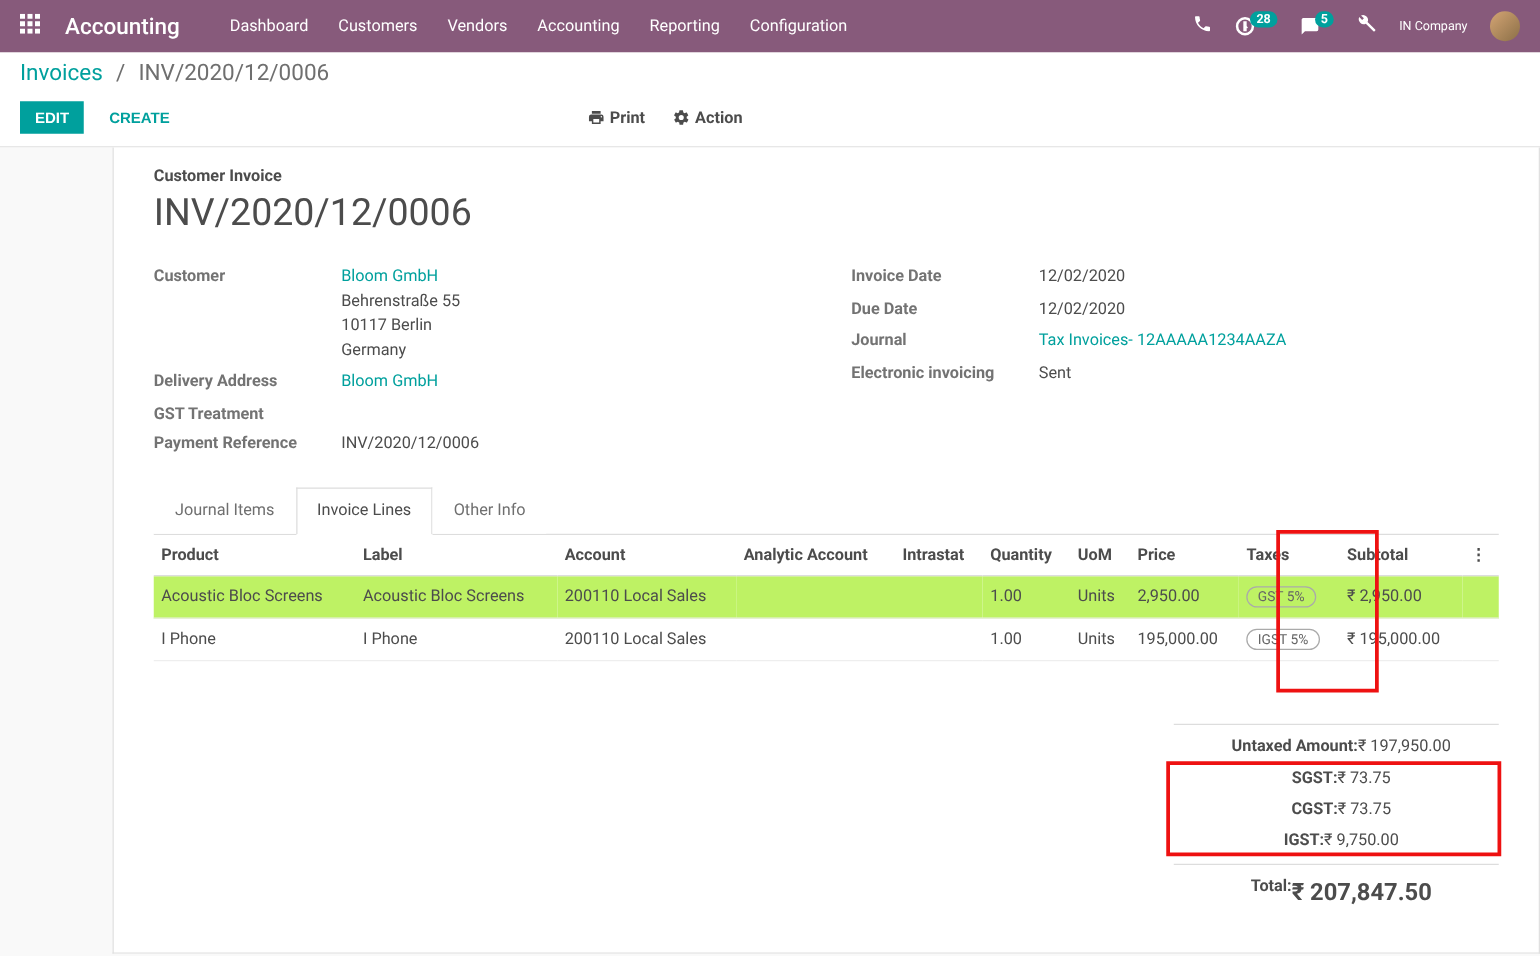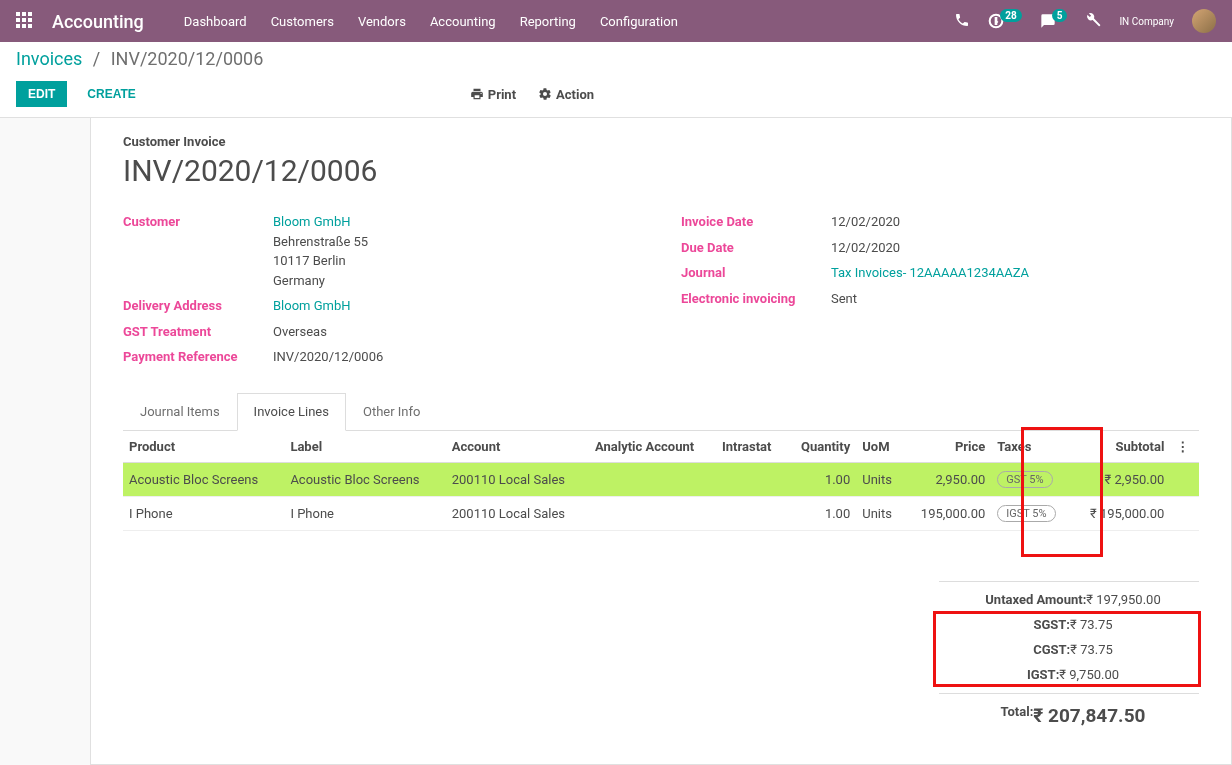--- a/index.html
+++ b/index.html
@@ -34,34 +34,34 @@
   .main { display: flex; }
   .sidebar-spacer { width: 90px; background: #f9f9f9; }
   .sheet { flex: 1; max-width: 1142px; background: #fff; border: 1px solid #e0e0e0; border-top: none; padding: 16px 32px 32px 32px; }
   
   .form-title-label { font-size: 13px; font-weight: bold; color: #4c4c4c; margin-bottom: 4px; }
   .form-title { font-size: 30px; color: #4c4c4c; margin-bottom: 24px; font-weight: 400; }
   
   .form-columns { display: flex; gap: 40px; margin-bottom: 20px; }
   .form-col { flex: 1; }
   .form-row { display: flex; margin-bottom: 6px; align-items: flex-start; }
-  .form-label { width: 150px; font-weight: bold; color: #ec4899; font-size: 13px; padding-top: 2px; }
+  .form-label { width: 150px; font-weight: bold; color: #737373; font-size: 13px; padding-top: 2px; }
   .form-value { flex: 1; color: #4c4c4c; font-size: 13px; line-height: 1.5; }
   .form-value .link { color: #00a09d; }
   
   
   .tabs { display: flex; border-bottom: 1px solid #ddd; margin-top: 20px; }
   .tab { padding: 10px 16px; font-size: 13px; color: #6f6f6f; cursor: pointer; border: 1px solid transparent; background: #fff; }
   .tab.active { border: 1px solid #ddd; border-bottom-color: #fff; margin-bottom: -1px; color: #4c4c4c; }
   
   
   .table-wrap { position: relative; }
   table.lines { width: 100%; border-collapse: collapse; font-size: 13px; }
   table.lines th { text-align: left; font-weight: bold; color: #4c4c4c; padding: 8px 6px; border-bottom: 1px solid #ddd; white-space: nowrap; }
-  table.lines th.right, table.lines td.right { text-align: right; }
+  table.lines th.right, table.lines td.right { }
   table.lines td { padding: 8px 6px; border-bottom: 1px solid #eee; color: #4c4c4c; }
   table.lines tbody tr:first-child { background: #bef264; }
   .tax-tag { display: inline-block; border: 1px solid #aaa; border-radius: 10px; padding: 1px 8px; font-size: 11px; color: #666; white-space: nowrap; }
   .kebab { padding: 8px 4px; text-align: center; }
   
   
   .hl-taxes { position: absolute; top: -4px; left: 898px; width: 82px; height: 130px; border: 3px solid #e11; pointer-events: none; }
   
   
   .totals { margin-top: 50px; display: flex; justify-content: flex-end; }
@@ -169,21 +169,20 @@
             <span>10117 Berlin</span><br>
             <span>Germany</span>
           </div>
         </div>
         <div class="form-row">
           <div class="form-label">Delivery Address</div>
           <div class="form-value"><span class="link">Bloom GmbH</span></div>
         </div>
         <div class="form-row">
           <div class="form-label">GST Treatment</div>
-          <div class="form-value">Overseas</div>
         </div>
         <div class="form-row">
           <div class="form-label">Payment Reference</div>
           <div class="form-value">INV/2020/12/0006</div>
         </div>
       </div>
       <div class="form-col">
         <div class="form-row">
           <div class="form-label">Invoice Date</div>
           <div class="form-value">12/02/2020</div>

